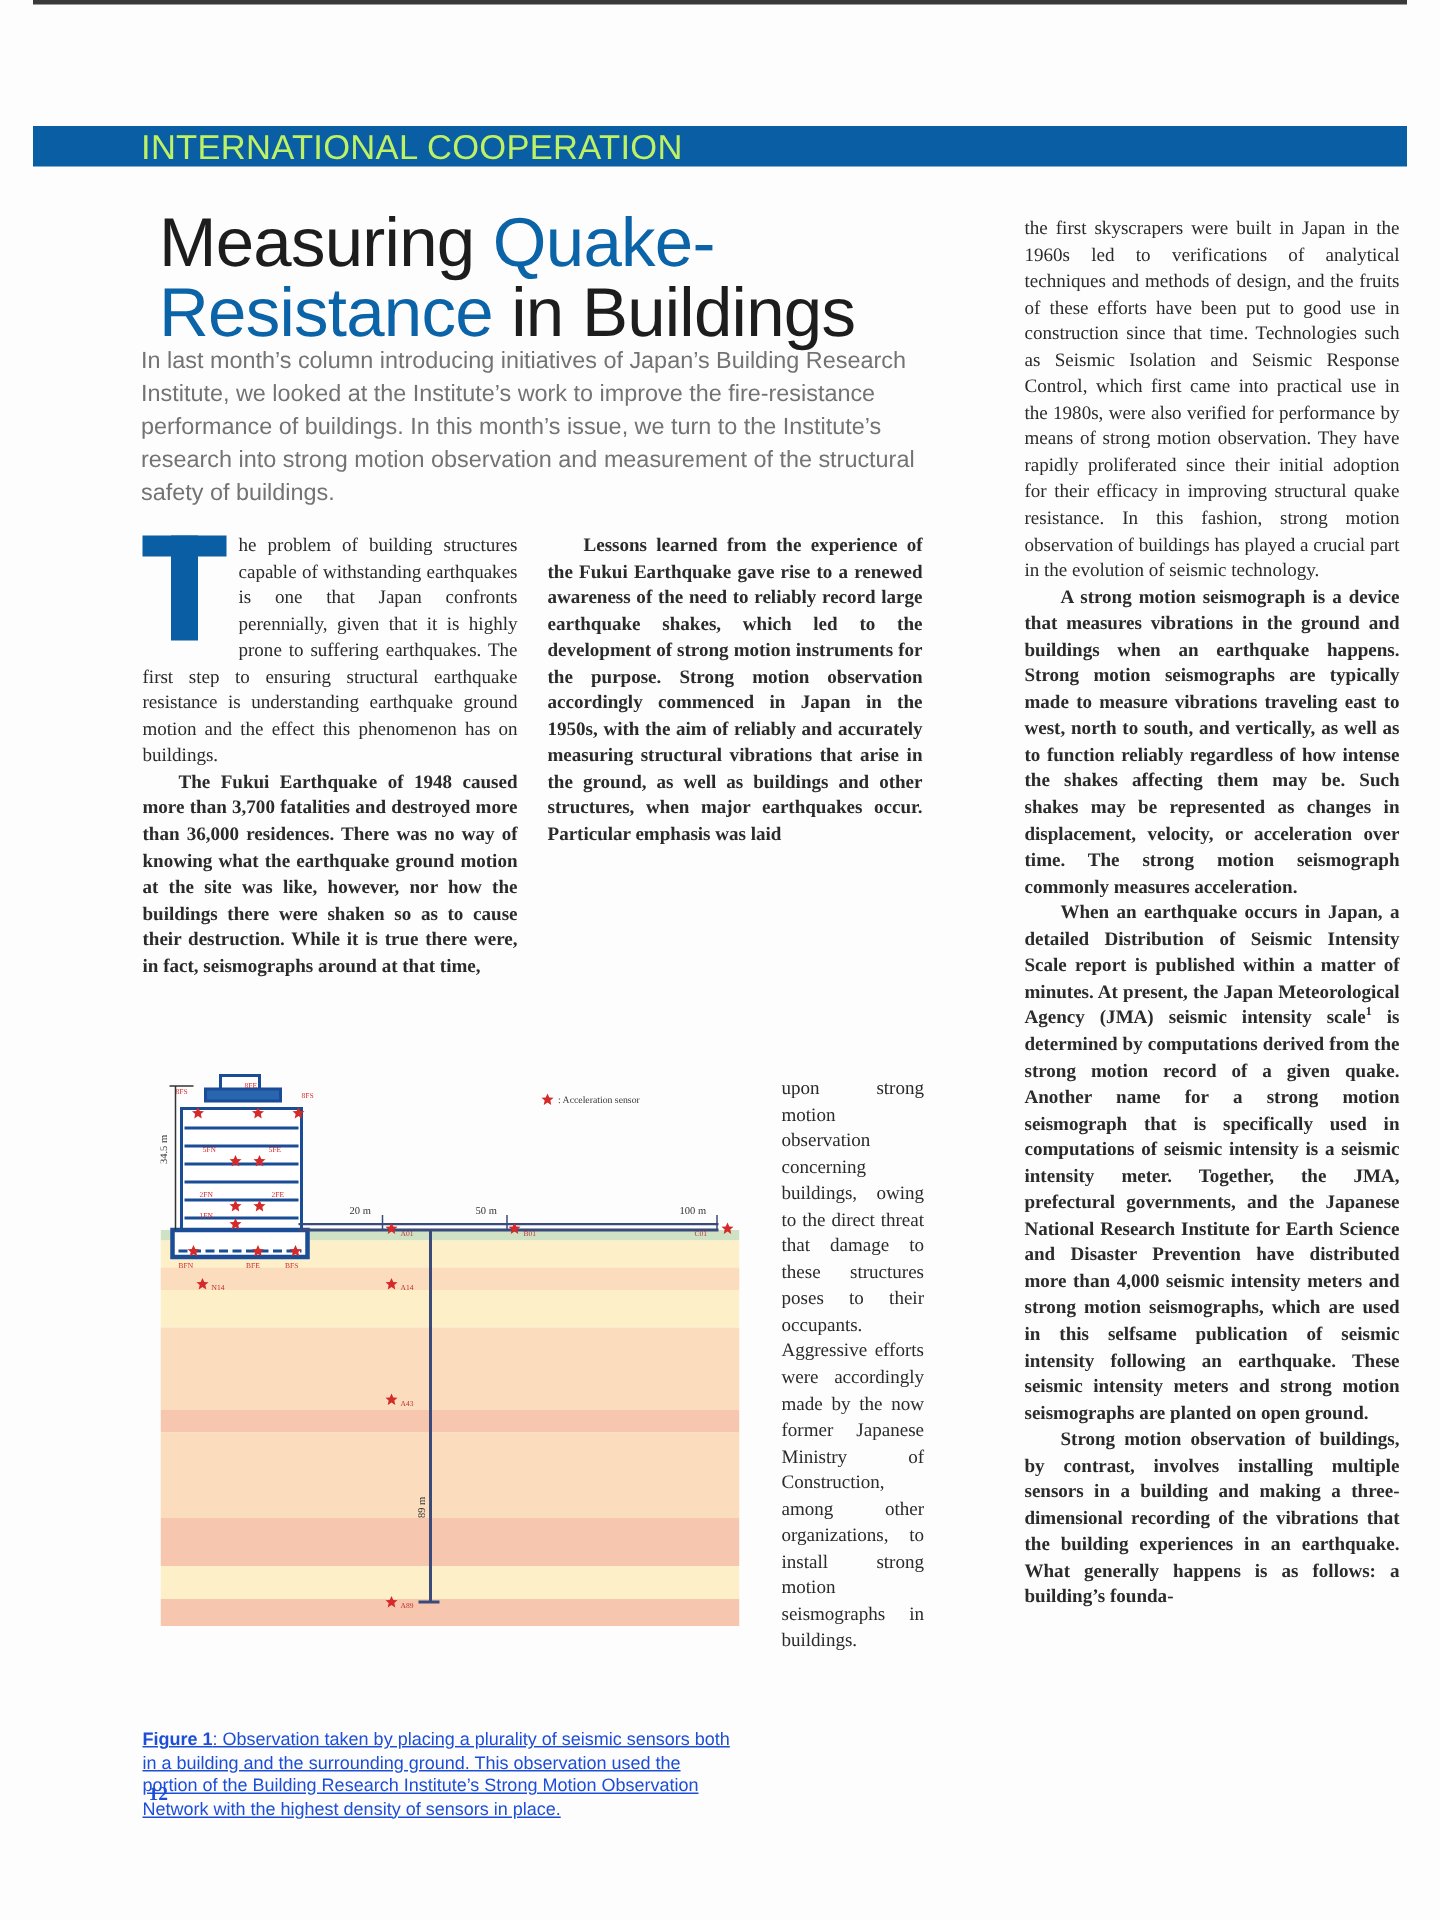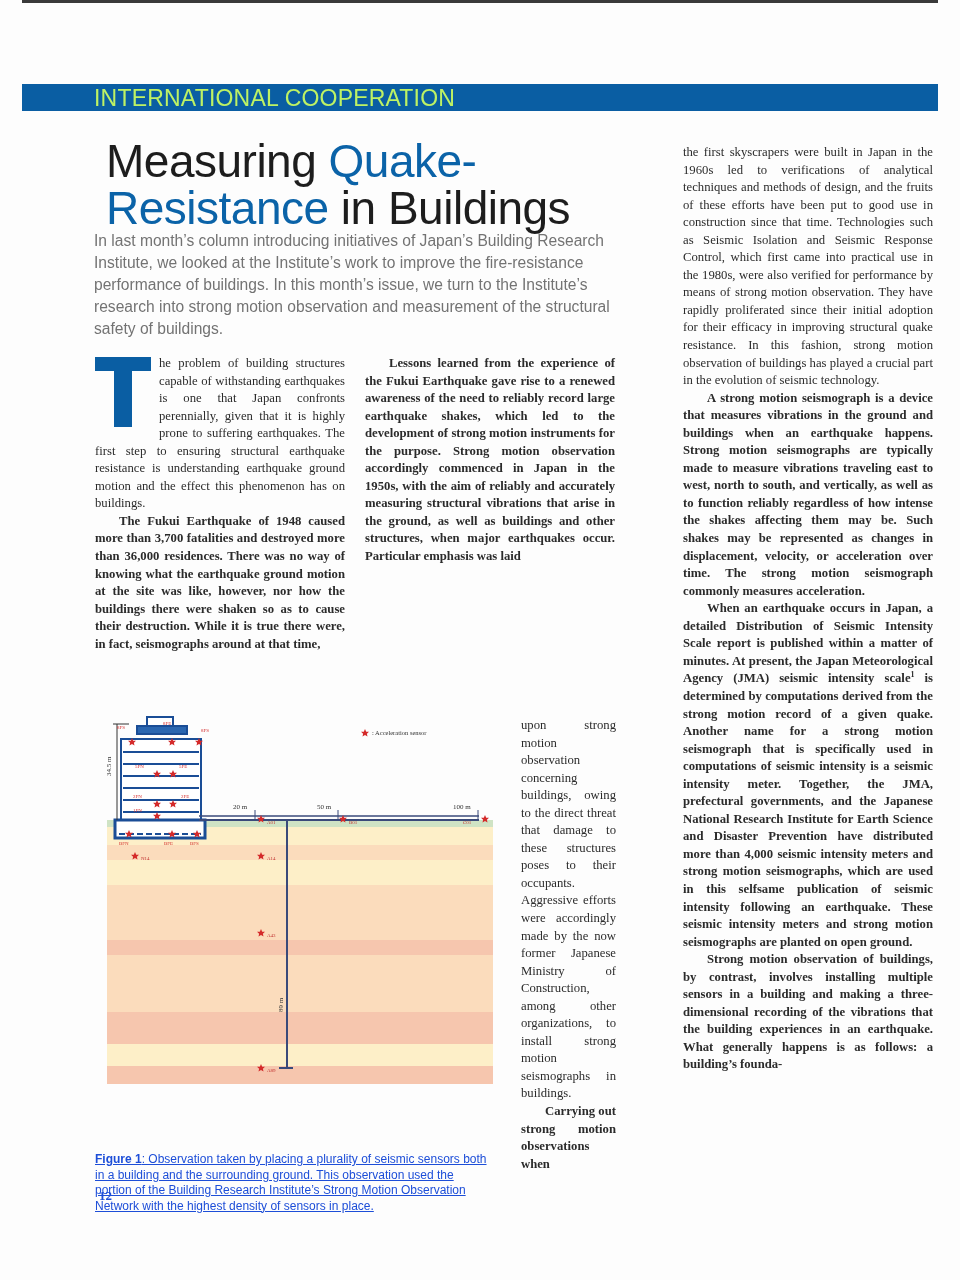--- a/index.html
+++ b/index.html
@@ -46,21 +46,20 @@
       </span><span>he problem of building structures capable of withstanding earthquakes is one that Japan confronts perennially, given that it is highly prone to suffering earthquakes. The first step to ensuring structural earthquake resistance is understanding earthquake ground motion and the effect this phenomenon has on buildings.</span></p>
   <p class="ind">The Fukui Earthquake of 1948 caused more than 3,700 fatalities and destroyed more than 36,000 residences. There was no way of knowing what the earthquake ground motion at the site was like, however, nor how the buildings there were shaken so as to cause their destruction. While it is true there were, in fact, seismographs around at that time,</p>
 </div>
 
 <div class="col col2">
   <p class="ind">Lessons learned from the experience of the Fukui Earthquake gave rise to a renewed awareness of the need to reliably record large earthquake shakes, which led to the development of strong motion instruments for the purpose. Strong motion observation accordingly commenced in Japan in the 1950s, with the aim of reliably and accurately measuring structural vibrations that arise in the ground, as well as buildings and other structures, when major earthquakes occur. Particular emphasis was laid</p>
 </div>
 
 <div class="col col2b">
   <p>upon strong motion observation concerning buildings, owing to the direct threat that damage to these structures poses to their occupants. Aggressive efforts were accordingly made by the now former Japanese Ministry of Construction, among other organizations, to install strong motion seismographs in buildings.</p>
-  <p class="ind">Carrying out strong motion observations when</p>
 </div>
 
 <div class="col col3">
   <p>the first skyscrapers were built in Japan in the 1960s led to verifications of analytical techniques and methods of design, and the fruits of these efforts have been put to good use in construction since that time. Technologies such as Seismic Isolation and Seismic Response Control, which first came into practical use in the 1980s, were also verified for performance by means of strong motion observation. They have rapidly proliferated since their initial adoption for their efficacy in improving structural quake resistance. In this fashion, strong motion observation of buildings has played a crucial part in the evolution of seismic technology.</p>
   <p class="ind">A strong motion seismograph is a device that measures vibrations in the ground and buildings when an earthquake happens. Strong motion seismographs are typically made to measure vibrations traveling east to west, north to south, and vertically, as well as to function reliably regardless of how intense the shakes affecting them may be. Such shakes may be represented as changes in displacement, velocity, or acceleration over time. The strong motion seismograph commonly measures acceleration.</p>
   <p class="ind"><span>When an earthquake occurs in Japan, a detailed Distribution of Seismic Intensity Scale report is published within a matter of minutes. At present, the Japan Meteorological Agency (JMA) seismic intensity scale</span><sup>1</sup><span> is determined by computations derived from the strong motion record of a given quake. Another name for a strong motion seismograph that is specifically used in computations of seismic intensity is a seismic intensity meter. Together, the JMA, prefectural governments, and the Japanese National Research Institute for Earth Science and Disaster Prevention have distributed more than 4,000 seismic intensity meters and strong motion seismographs, which are used in this selfsame publication of seismic intensity following an earthquake. These seismic intensity meters and strong motion seismographs are planted on open ground.</span></p>
   <p class="ind">Strong motion observation of buildings, by contrast, involves installing multiple sensors in a building and making a three-dimensional recording of the vibrations that the building experiences in an earthquake. What generally happens is as follows: a building’s founda-</p>
 </div>
 
 <div class="figure">

